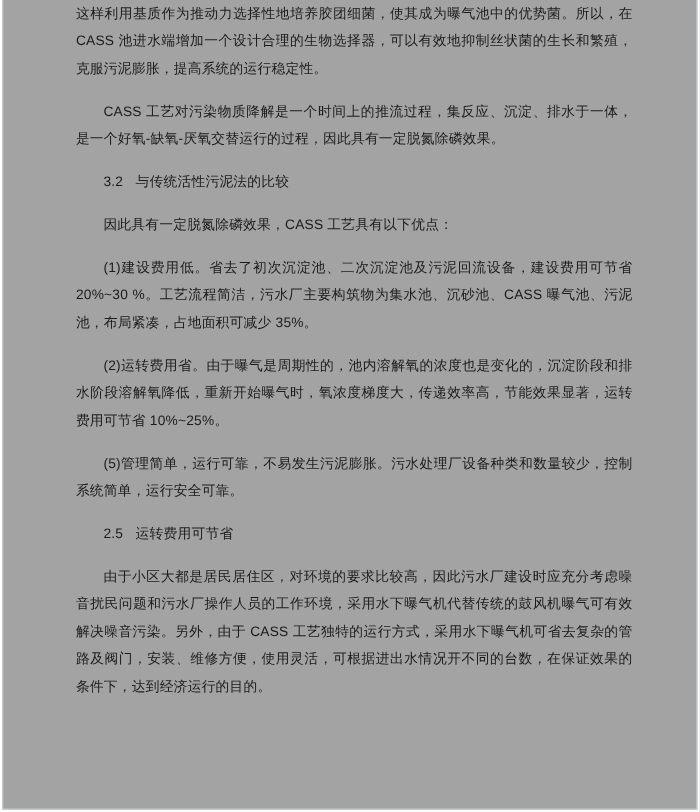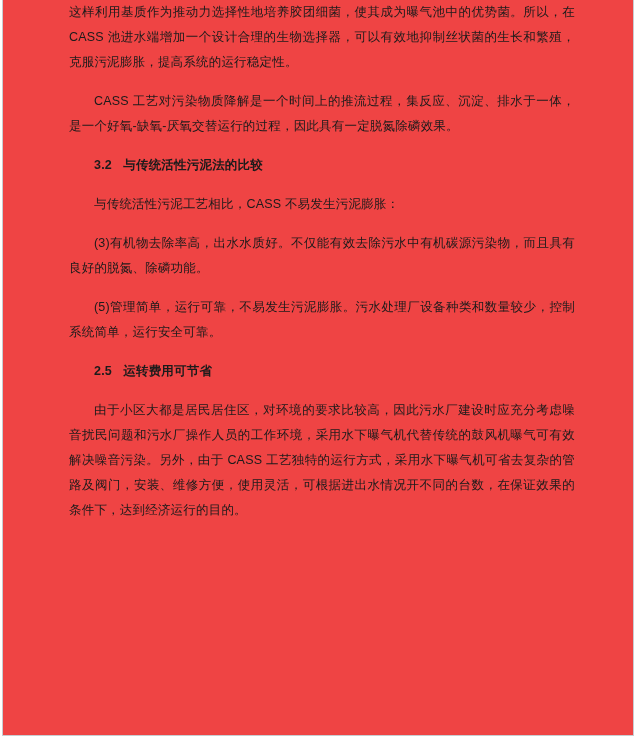--- a/index.html
+++ b/index.html
@@ -11,21 +11,21 @@
     width: 636px;
     height: 738px;
     overflow: hidden;
     font-family: "Liberation Sans", "DejaVu Sans", sans-serif;
   }
   .page {
     box-sizing: border-box;
     margin-left: 2px;
     width: 632px;
     height: 736px;
-    background: #ef4444;
+    background: #a3a3a3;
     border-left: 1px solid #c9cdd1;
     border-right: 1px solid #c9cdd1;
     border-bottom: 1px solid #c9cdd1;
     overflow: hidden;
   }
   .page-content {
     box-sizing: border-box;
     padding: 0 58px 0 66px;
   }
   .doc-paragraph, .doc-heading {
@@ -37,34 +37,35 @@
   }
   .doc-paragraph {
     text-align: justify;
     text-justify: inter-ideograph;
   }
   .doc-paragraph.indented {
     text-indent: 2em;
   }
   .doc-heading {
     padding-left: 2em;
-    font-weight: bold;
+    font-weight: normal;
   }
   .doc-heading .heading-title {
     margin-left: 0.9em;
   }
 </style>
 </head>
 <body>
 
 <div class="page">
   <div class="page-content">
 
   <p class="doc-paragraph">这样利用基质作为推动力选择性地培养胶团细菌，使其成为曝气池中的优势菌。所以，在 CASS 池进水端增加一个设计合理的生物选择器，可以有效地抑制丝状菌的生长和繁殖，克服污泥膨胀，提高系统的运行稳定性。</p>
       <p class="doc-paragraph indented">CASS 工艺对污染物质降解是一个时间上的推流过程，集反应、沉淀、排水于一体，是一个好氧-缺氧-厌氧交替运行的过程，因此具有一定脱氮除磷效果。</p>
       <div class="doc-heading"><span class="heading-number">3.2</span><span class="heading-title">与传统活性污泥法的比较</span></div>
-      <p class="doc-paragraph indented">与传统活性污泥工艺相比，CASS 不易发生污泥膨胀：</p>
-      <p class="doc-paragraph indented">(3)有机物去除率高，出水水质好。不仅能有效去除污水中有机碳源污染物，而且具有良好的脱氮、除磷功能。</p>
+      <p class="doc-paragraph indented">因此具有一定脱氮除磷效果，CASS 工艺具有以下优点：</p>
+      <p class="doc-paragraph indented">(1)建设费用低。省去了初次沉淀池、二次沉淀池及污泥回流设备，建设费用可节省 20%~30 %。工艺流程简洁，污水厂主要构筑物为集水池、沉砂池、CASS 曝气池、污泥池，布局紧凑，占地面积可减少 35%。</p>
+      <p class="doc-paragraph indented">(2)运转费用省。由于曝气是周期性的，池内溶解氧的浓度也是变化的，沉淀阶段和排水阶段溶解氧降低，重新开始曝气时，氧浓度梯度大，传递效率高，节能效果显著，运转费用可节省 10%~25%。</p>
       <p class="doc-paragraph indented">(5)管理简单，运行可靠，不易发生污泥膨胀。污水处理厂设备种类和数量较少，控制系统简单，运行安全可靠。</p>
       <div class="doc-heading"><span class="heading-number">2.5</span><span class="heading-title">运转费用可节省</span></div>
       <p class="doc-paragraph indented">由于小区大都是居民居住区，对环境的要求比较高，因此污水厂建设时应充分考虑噪音扰民问题和污水厂操作人员的工作环境，采用水下曝气机代替传统的鼓风机曝气可有效解决噪音污染。另外，由于 CASS 工艺独特的运行方式，采用水下曝气机可省去复杂的管路及阀门，安装、维修方便，使用灵活，可根据进出水情况开不同的台数，在保证效果的条件下，达到经济运行的目的。</p>
     </div>
 </div>
 
 </body></html>

